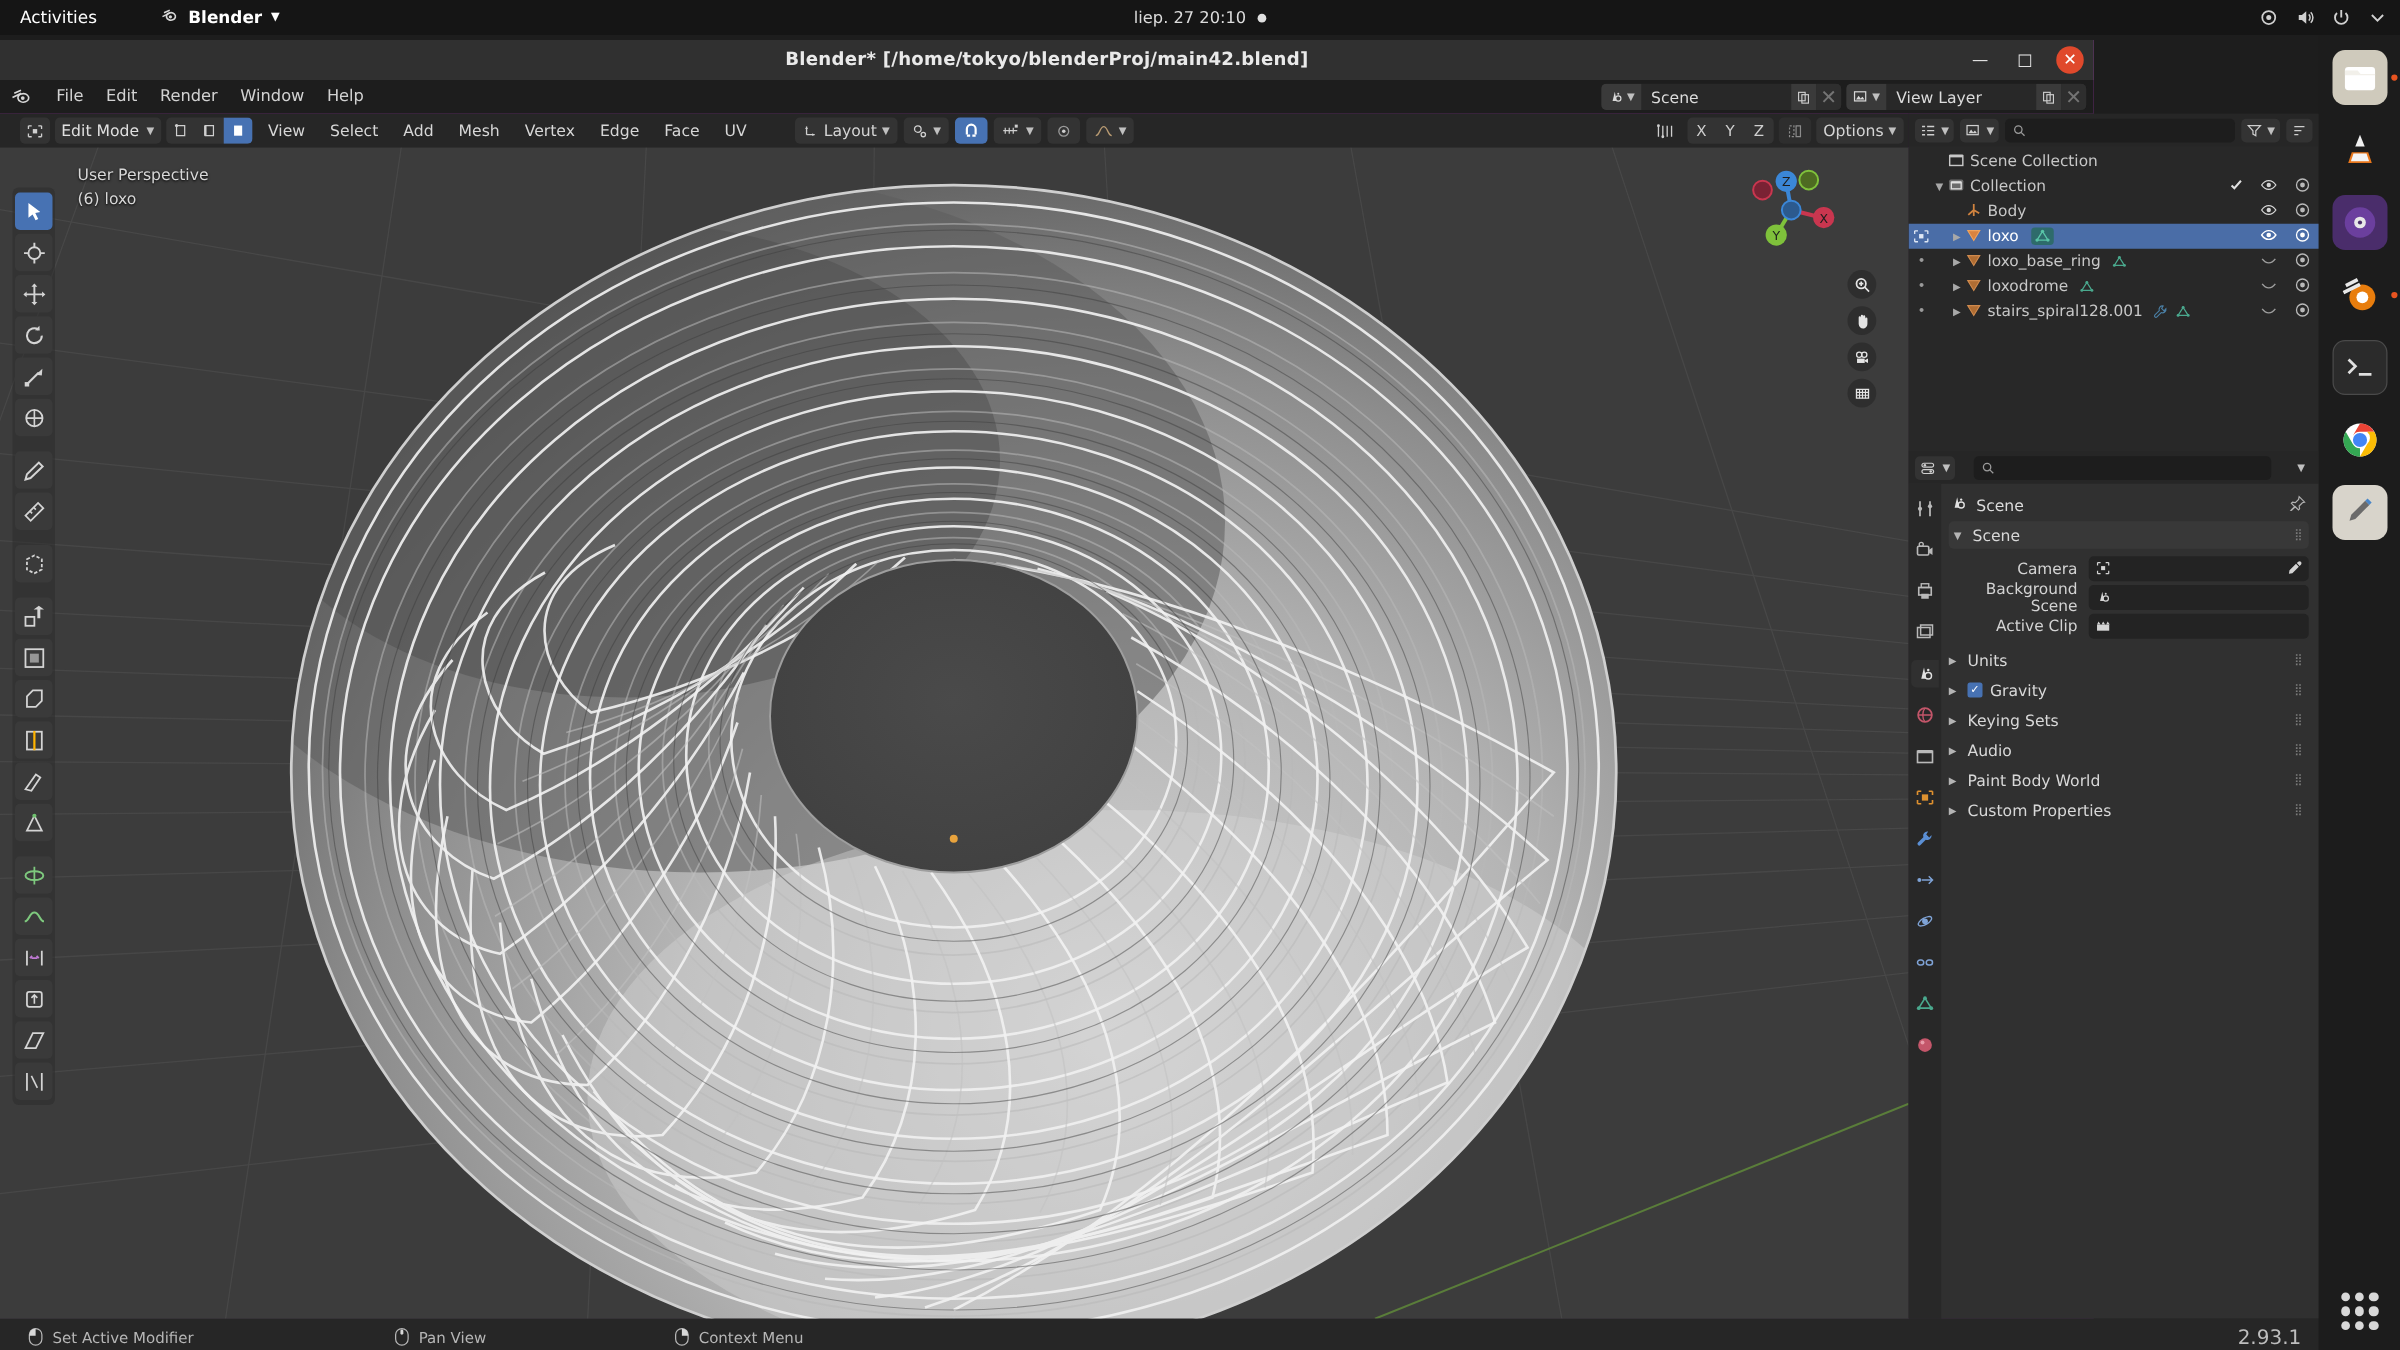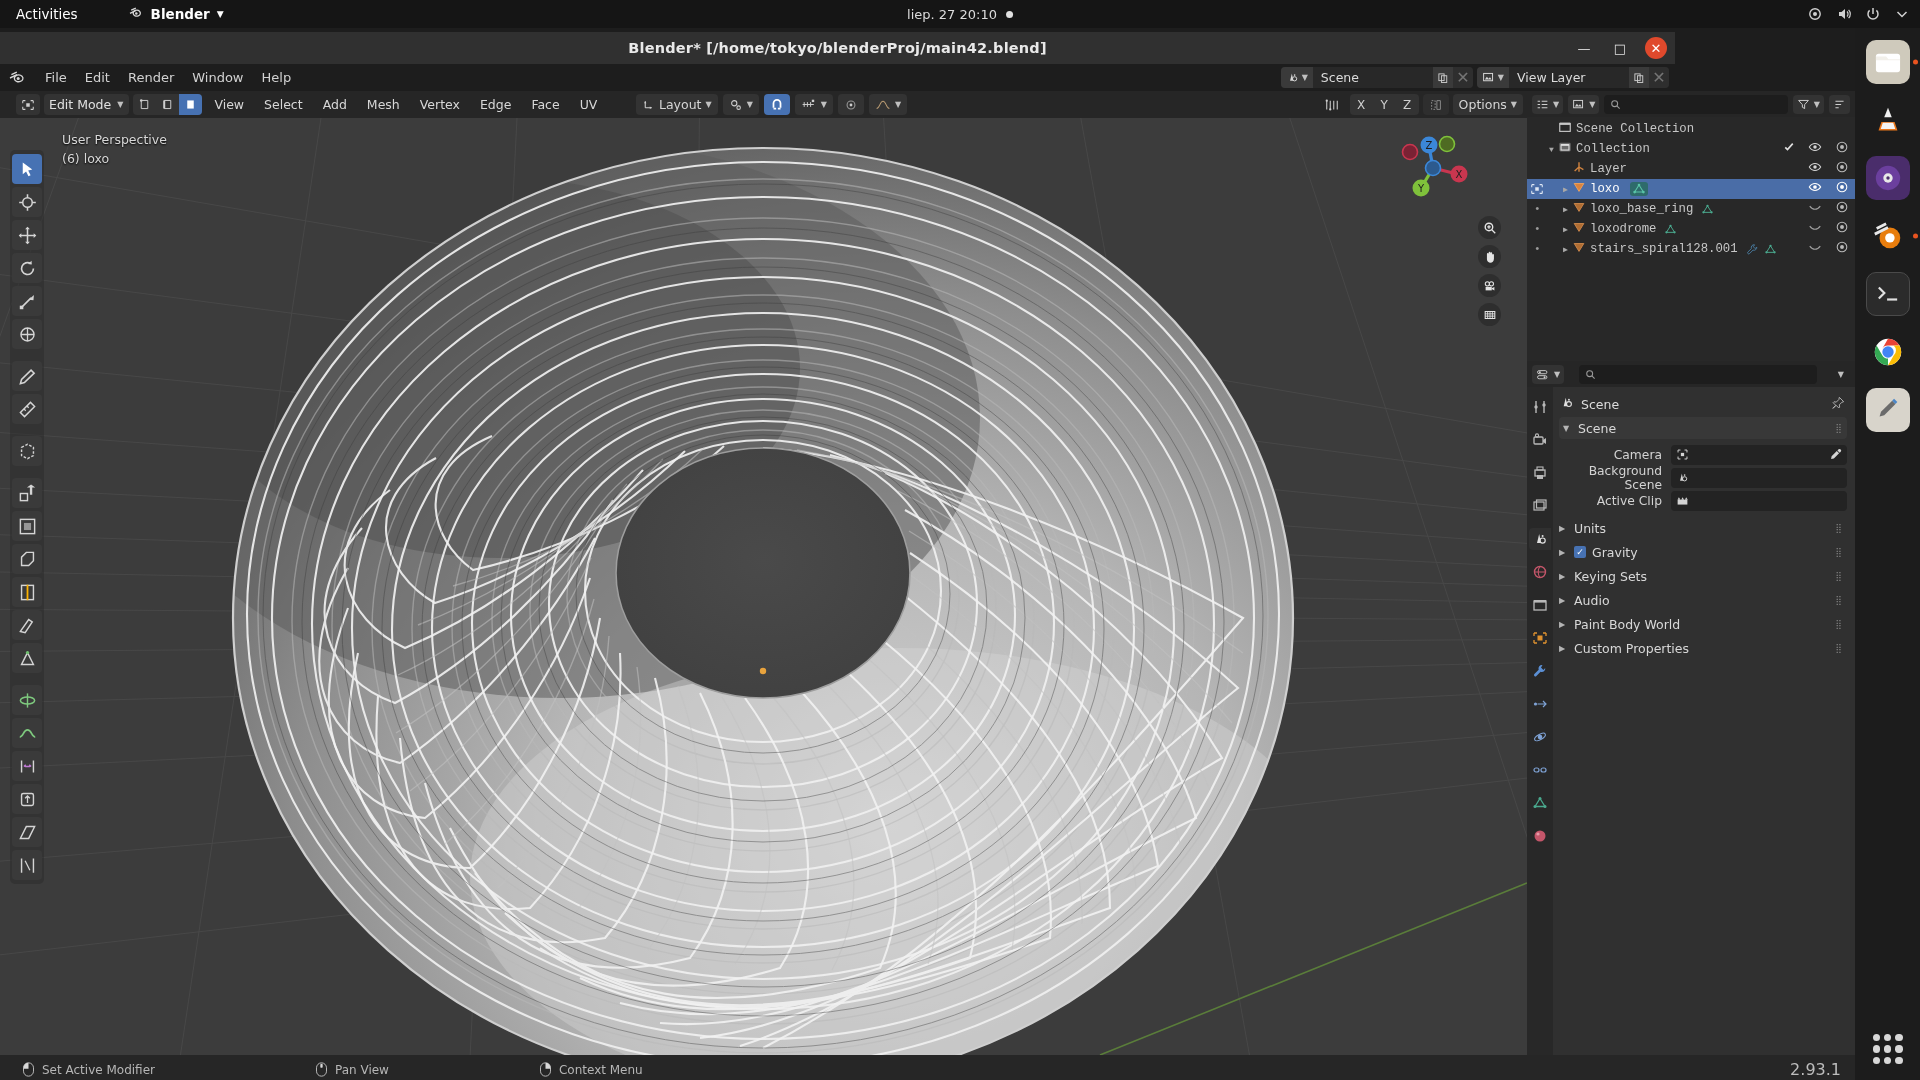--- a/index.html
+++ b/index.html
@@ -77,21 +77,21 @@
   .navbtn svg{width:14px;height:14px;}
 
   
   #rightcol{position:absolute;left:1527px;top:0;width:328px;height:964px;background:#1d1d1d;}
 
   
   #outliner{position:absolute;left:0;top:0;width:328px;height:270px;background:#282828;}
   #outheader{height:26px;background:#262626;display:flex;align-items:center;gap:5px;padding:0 5px;}
   .searchbox{flex:1;height:19px;background:#1d1d1d;border-radius:4px;display:flex;align-items:center;padding:0 6px;gap:5px;}
   .searchbox input{flex:1;background:transparent;border:0;outline:0;color:#cfcfcf;font-size:11.5px;font-family:inherit;}
-  #outtree{padding-top:2px;font-size:12.3px;font-family:Liberation Mono, monospace;}
+  #outtree{padding-top:2px;font-size:12.3px;}
   .orow{height:20px;display:flex;align-items:center;position:relative;padding-left:4px;color:#c7c7c7;}
   .orow.sel{background:#4a6da7;color:#ffffff;}
   .orow .name{margin-left:4px;white-space:nowrap;}
   .orow .rt{position:absolute;right:6px;display:flex;gap:13px;align-items:center;}
   .indent{display:inline-block;}
   .disc{width:13px;display:flex;align-items:center;justify-content:center;color:#a8a8a8;font-size:8px;}
 
   
   #props{position:absolute;left:0;top:270px;width:328px;height:694px;background:#303030;}
   #propheader{height:26px;background:#262626;display:flex;align-items:center;gap:5px;padding:0 5px;}
@@ -746,21 +746,21 @@
             </span>
           </div>
 
           <div class="orow">
             <span class="indent" style="width:28px"></span>
             <span class="disc"></span>
             <span>
               <svg width="14" height="14" viewBox="0 0 16 16">
                   <path d="M8 2.5v11M8 8L3 12.5M8 8l5 3" stroke="#d0833f" stroke-width="1.6" fill="none"></path>
                 </svg></span>
-            <span class="name">Layer</span>
+            <span class="name">Body</span>
             <span class="rt">
               <span><svg width="14" height="14" viewBox="0 0 16 16">
                     <path d="M1.5 8s2.6-4 6.5-4 6.5 4 6.5 4-2.6 4-6.5 4S1.5 8 1.5 8z" fill="none" stroke="#d4d4d4" stroke-width="1.2"></path>
                     <circle cx="8" cy="8" r="2" fill="#d4d4d4"></circle>
                   </svg></span>
               <span><svg width="14" height="14" viewBox="0 0 16 16">
                     <circle cx="8" cy="8" r="5.5" fill="none" stroke="#b9b9b9" stroke-width="1.2"></circle>
                     <circle cx="8" cy="8" r="2.2" fill="#b9b9b9"></circle>
                   </svg></span>
             </span>

